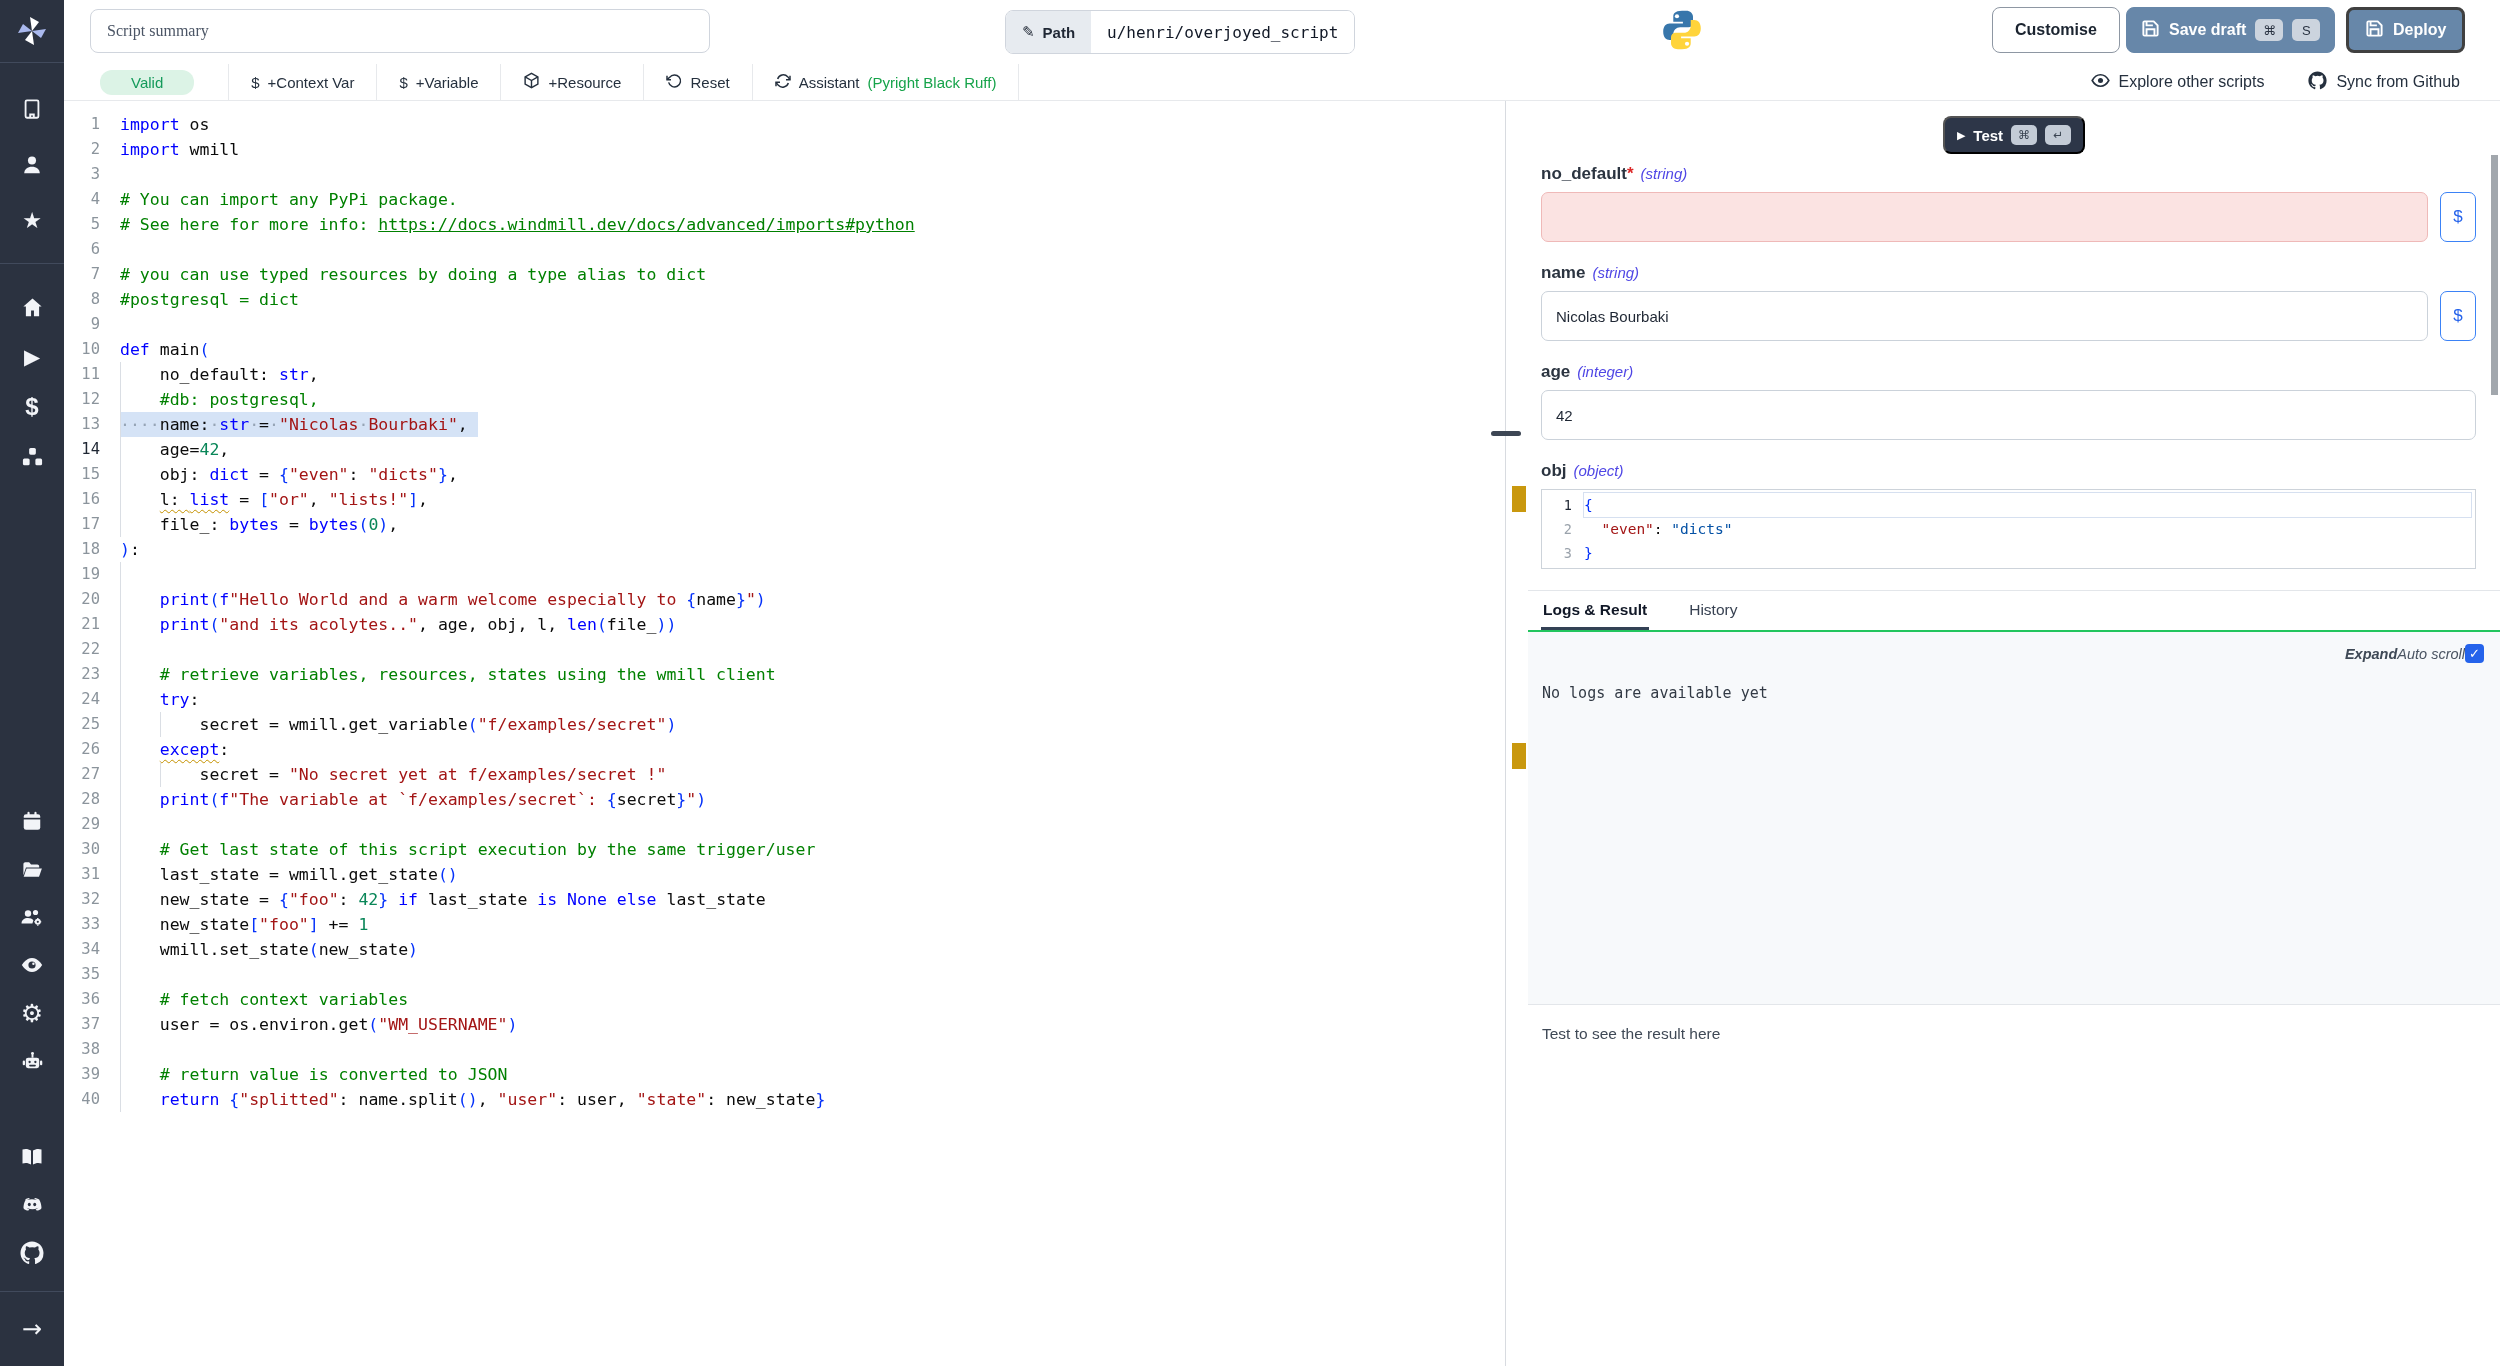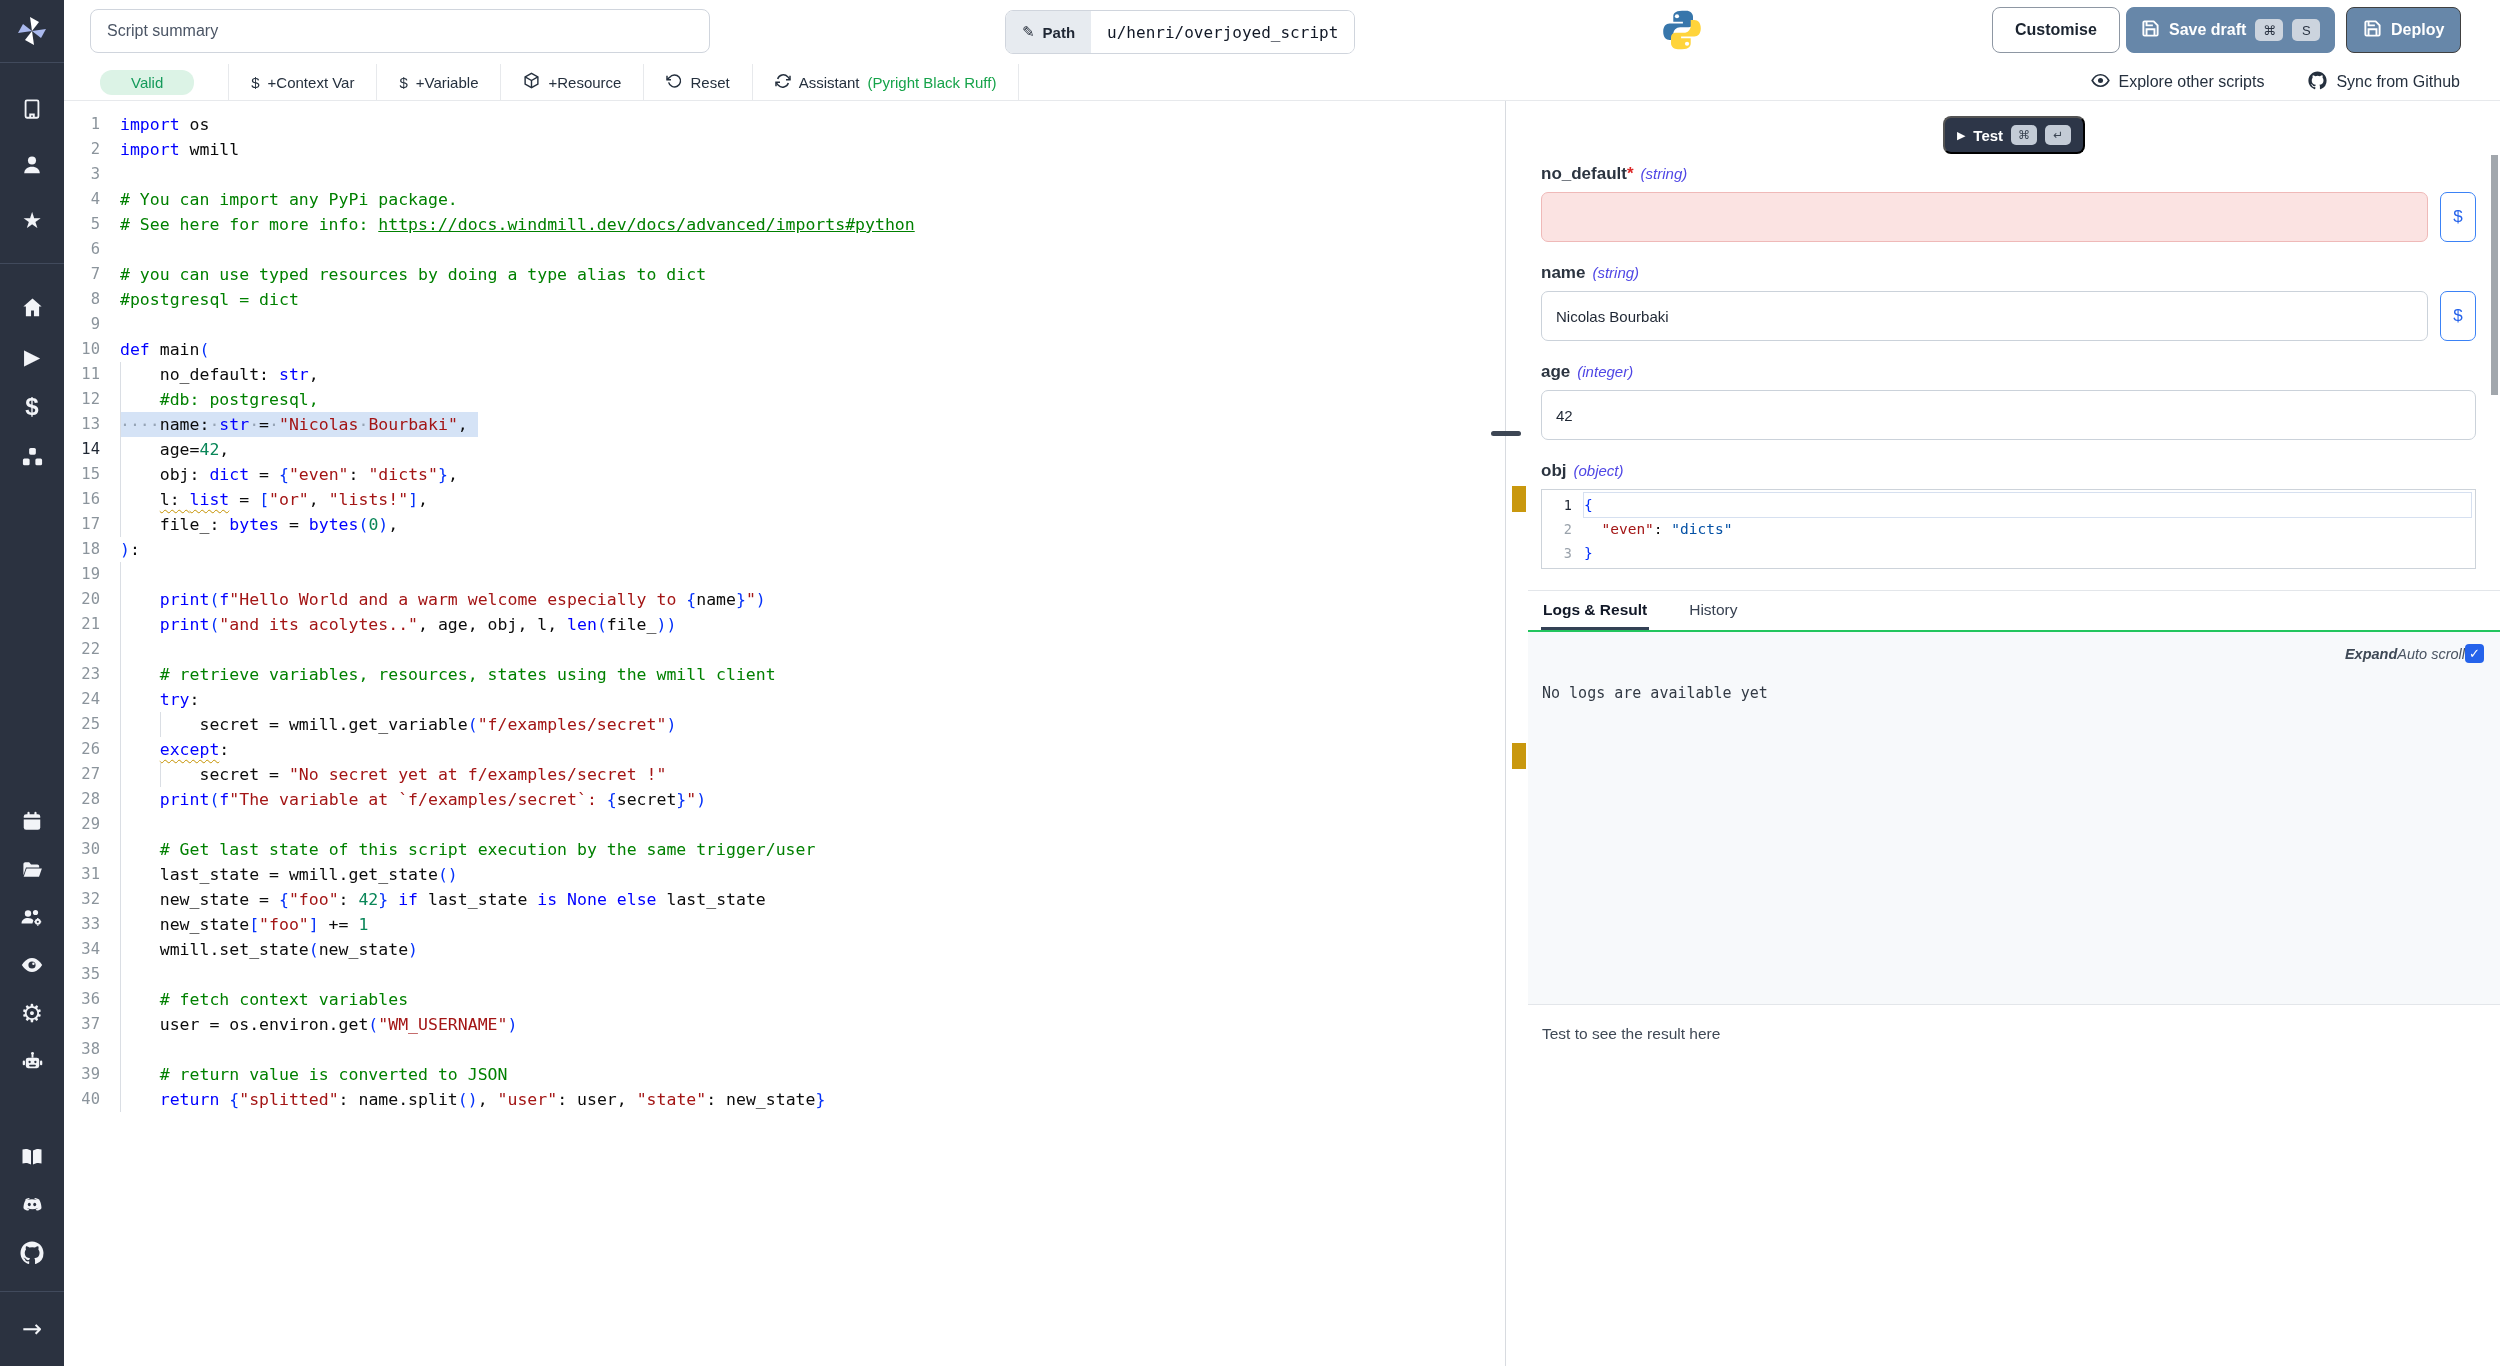--- a/index.html
+++ b/index.html
@@ -11,29 +11,29 @@
   #sidebar{position:absolute;left:0;top:0;width:64px;height:1366px;background:#2b3240;display:flex;flex-direction:column;align-items:center;}
   .sb-item{width:64px;height:46px;display:flex;align-items:center;justify-content:center;color:#f2f4f8;flex:0 0 auto;cursor:pointer;}
   .sb-item svg{display:block;}
   .sb-div{width:64px;height:1px;background:#414a5c;flex:0 0 auto;}
   .sb-logo{width:64px;height:62px;display:flex;align-items:center;justify-content:center;flex:0 0 auto;}
   .sb-gap{flex:1 1 auto;}
   .sb-txt{font-size:22px;line-height:1;font-weight:bold;}
 
   
   #topbar{position:absolute;left:64px;top:0;right:0;height:64px;background:#fff;border-bottom:1px solid #e7e9ec;}
-  #summary-input{position:absolute;left:26px;top:9px;width:620px;height:44px;box-sizing:border-box;border:1px solid #d0d5dd;border-radius:8px;padding:0 16px;font-size:16px;color:#4b5565;font-family:Liberation Sans, sans-serif;outline:none;background:#fff;}
+  #summary-input{position:absolute;left:26px;top:9px;width:620px;height:44px;box-sizing:border-box;border:1px solid #d0d5dd;border-radius:8px;padding:0 16px;font-size:16px;color:#4b5565;font-family:Liberation Serif, serif;outline:none;background:#fff;}
   #path-group{position:absolute;left:941px;top:10px;height:42px;display:flex;border:1px solid #d0d5dd;border-radius:8px;overflow:hidden;}
   #path-chip{display:flex;align-items:center;gap:8px;background:#e7ebf0;padding:0 16px;font-size:15px;font-weight:bold;color:#1f2734;}
   #path-value{display:flex;align-items:center;padding:0 16px;font-size:16px;color:#111826;background:#fff;}
   #python-logo{position:absolute;left:1596px;top:8px;}
   .btn{display:inline-flex;align-items:center;gap:9px;border-radius:8px;font-size:16px;font-weight:bold;cursor:pointer;box-sizing:border-box;}
   #customise-btn{position:absolute;left:1928px;top:7px;height:46px;padding:0 22px;background:#fff;border:1px solid #8e97a3;color:#1b2430;}
   #savedraft-btn{position:absolute;left:2062px;top:7px;height:46px;padding:0 14px;background:#6787a9;border:1px solid #6787a9;color:#fff;}
-  #deploy-btn{position:absolute;left:2282px;top:7px;height:46px;padding:0 16px;background:#6787a9;border:1px solid #404040;color:#fff;}
+  #deploy-btn{position:absolute;left:2282px;top:7px;height:46px;padding:0 16px;background:#6787a9;border:3px solid #404040;color:#fff;}
   .kbd{display:inline-flex;align-items:center;justify-content:center;min-width:22px;height:22px;border-radius:5px;background:#ccd4de;color:#2a3342;font-size:13px;font-weight:normal;padding:0 3px;}
 
   
   #toolbar{position:absolute;left:64px;top:64px;right:0;height:36px;background:#fff;border-bottom:1px solid #e7e9ec;display:flex;align-items:stretch;}
   .tb-left{display:flex;align-items:center;padding-left:36px;}
   .valid-badge{background:#dcf3e6;color:#149a5b;font-size:15px;border-radius:12px;padding:4px 31px;}
   .vsep{width:1px;background:#e7e9ec;align-self:stretch;margin:0 0;}
   .tb-btn{display:flex;align-items:center;gap:8px;padding:0 22px;font-size:15px;color:#25303e;cursor:pointer;}
   .tb-btn .grn{color:#16a34a;}
   .tb-right{margin-left:auto;display:flex;align-items:center;gap:44px;padding-right:40px;}

